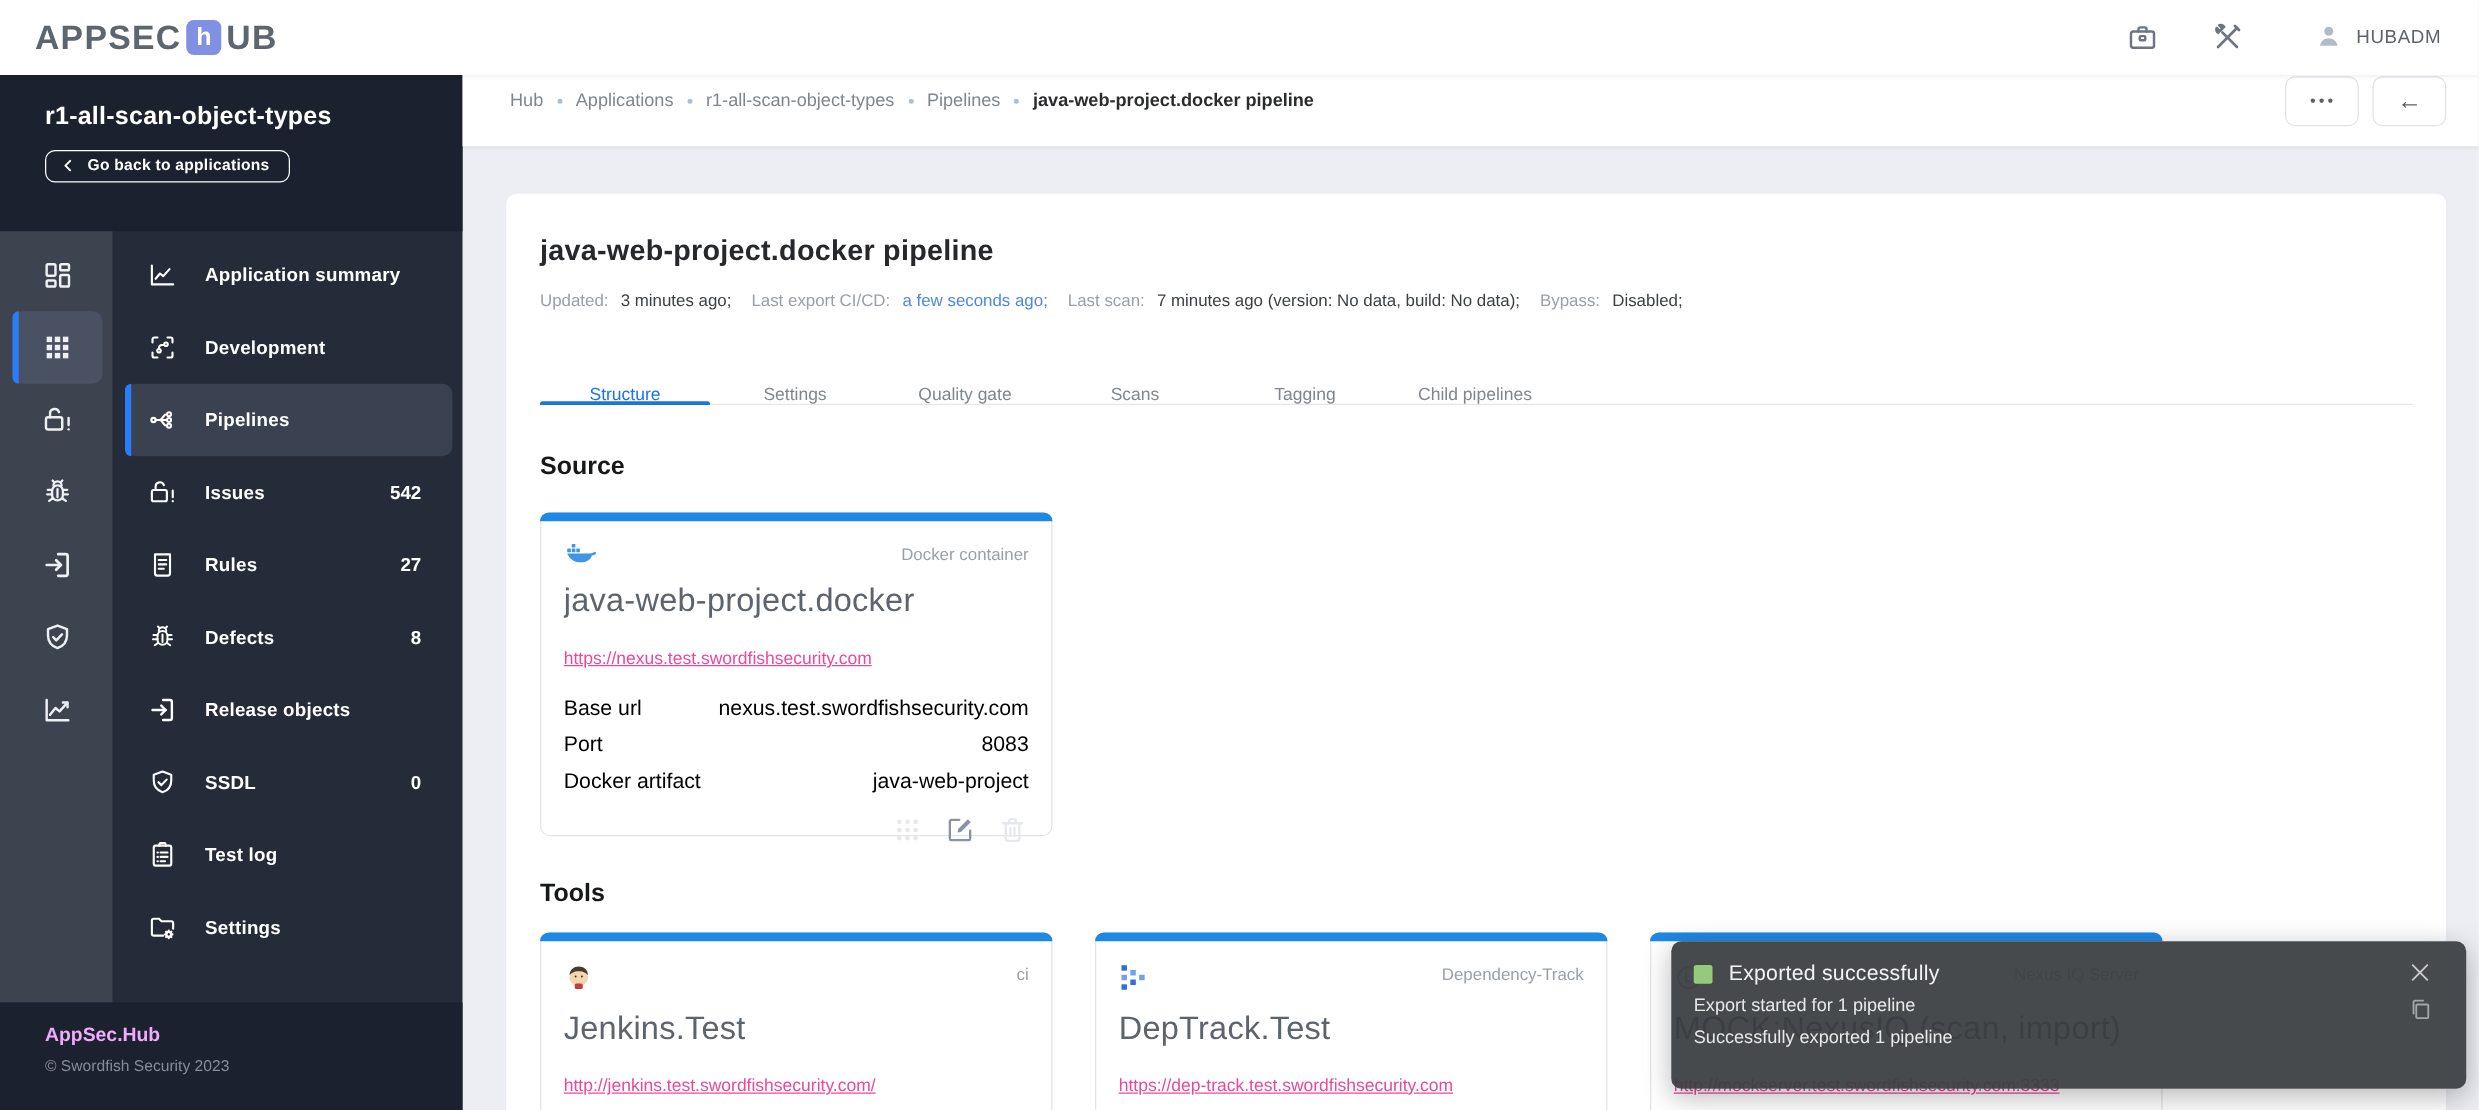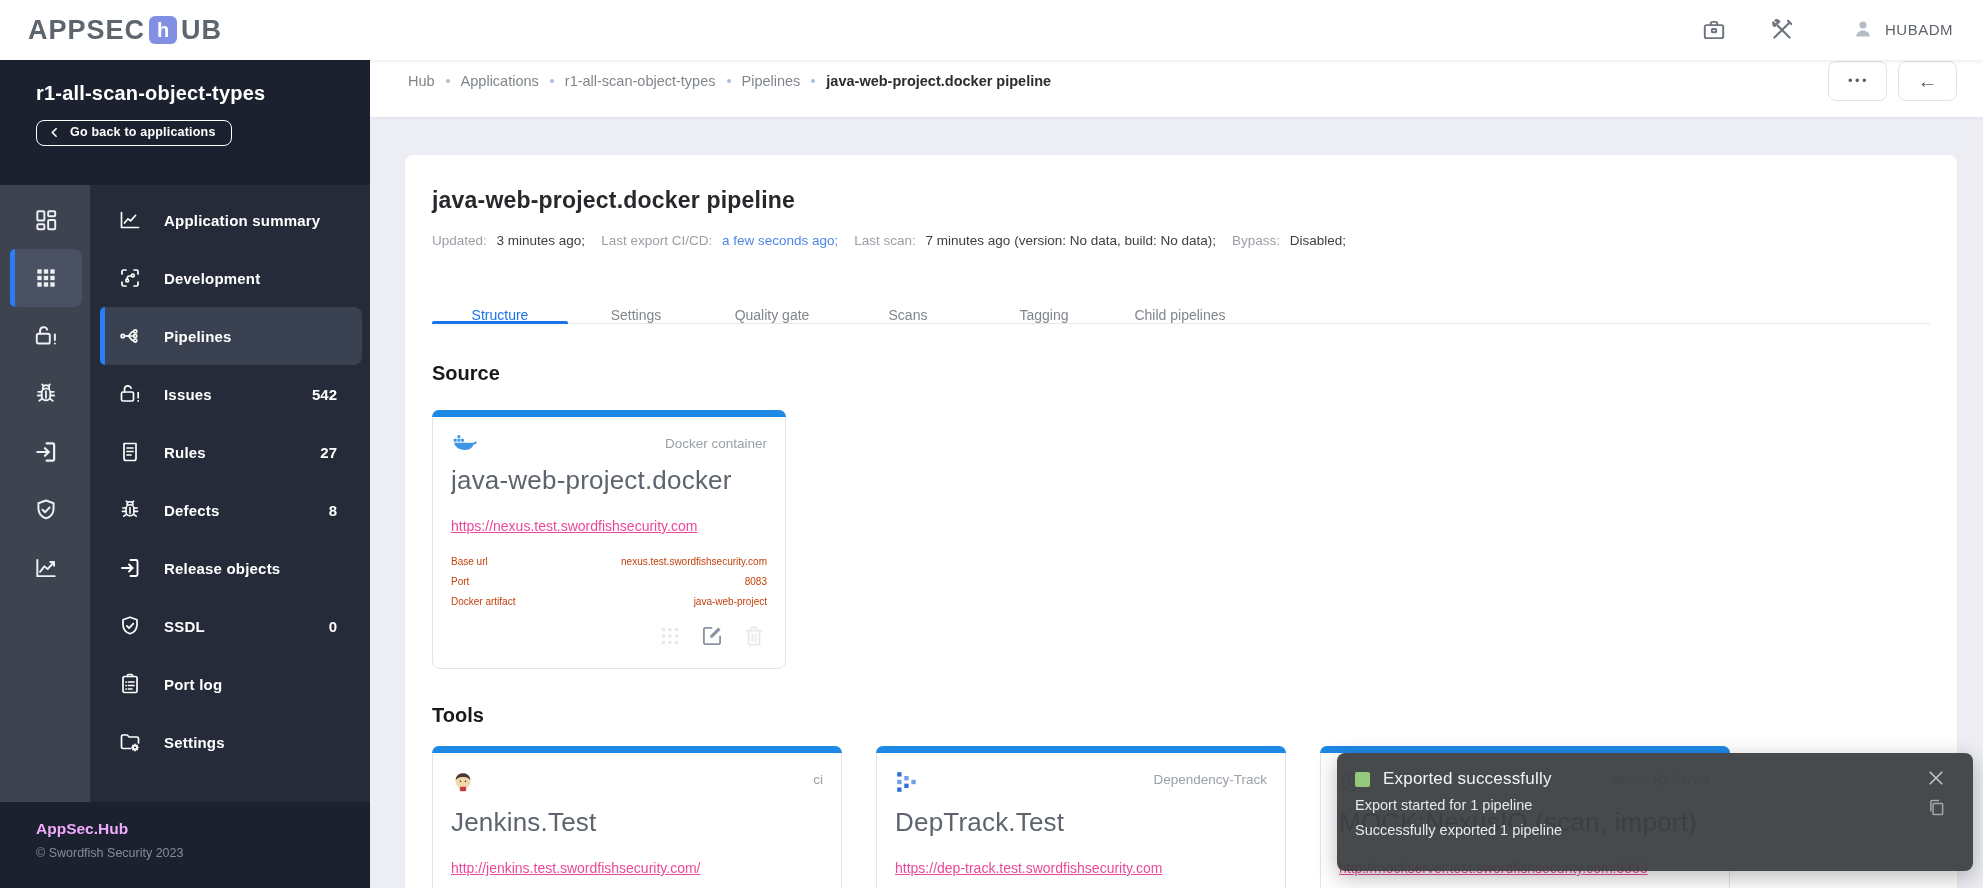--- a/index.html
+++ b/index.html
@@ -86,30 +86,30 @@
   .meta-link{color:#4e86e6;}
 
   .tabs{margin-top:40px;display:flex;border-bottom:1px solid #e5e7ea;}
   .tab{width:136px;text-align:center;padding:18px 0 0;font-size:14px;color:#80868b;position:relative;}
   .tab.active{color:#1a73e8;}
   .tab.active::after{content:"";position:absolute;left:0;right:0;bottom:-1px;height:3px;background:#1a73e8;border-radius:2px 2px 0 0;}
 
   .section-heading{margin-top:36px;font-size:20px;font-weight:700;color:#17181a;line-height:26px;}
   .section-heading.tools{margin-top:33px;}
 
-  .card{width:354px;background:#fff;border:1px solid #e2e4e9;border-radius:8px;box-sizing:border-box;position:relative;}
+  .card{width:410px;background:#fff;border:1px solid #e2e4e9;border-radius:8px;box-sizing:border-box;position:relative;}
   .card-topbar{height:7px;background:#1e88e5;border-radius:7px 7px 0 0;margin:-1px -1px 0;}
   .card-body{padding:15px 18px 12px;}
   .card-head{display:flex;justify-content:space-between;align-items:flex-start;}
   .card-type{color:#9aa0a6;font-size:13.5px;padding-top:4px;}
   .card-title{margin-top:13px;font-size:26px;color:#5d646d;font-weight:400;letter-spacing:.2px;white-space:nowrap;overflow:hidden;}
   .card-link{margin-top:22px;font-size:14px;color:#ec4899;text-decoration:underline;display:inline-block;white-space:nowrap;}
   .source-card{margin-top:24px;height:259px;}
   .kv-rows{margin-top:16px;}
-  .kv-row{display:flex;justify-content:space-between;font-size:10px;color:#c2410c;padding:4.5px 0;}
+  .kv-row{display:flex;justify-content:space-between;font-size:17px;color:#000000;padding:4.5px 0;}
   .card-actions{margin-top:12px;display:flex;justify-content:flex-end;align-items:center;gap:16px;}
   .act-icon{width:26px;height:26px;}
   .act-dim{color:#e6e8ee;}
   .act-mid{color:#8b92a6;}
 
   .tools-row{margin-top:18px;display:flex;gap:34px;}
   .tool-card{height:200px;flex:0 0 410px;}
   .tool-icon{width:24px;height:24px;margin-top:2px;}
 
   
@@ -324,21 +324,21 @@
           <span class="mi-count">0</span>
         </div>
         <div class="menu-item clickable">
           <span class="mi-icon">
             <svg viewBox="0 0 24 24" fill="none" stroke="currentColor" stroke-width="1.7" stroke-linecap="round" stroke-linejoin="round">
               <rect x="5" y="4.5" width="14" height="16" rx="1.5"></rect>
               <path d="M9.5 4.5V3.5a1 1 0 0 1 1-1h3a1 1 0 0 1 1 1v1"></path>
               <path d="M10.5 10H16M10.5 13.5H16M10.5 17H14M8 10h.3M8 13.5h.3M8 17h.3"></path>
             </svg>
           </span>
-          <span class="mi-label">Port log</span>
+          <span class="mi-label">Test log</span>
           <span class="mi-count"></span>
         </div>
         <div class="menu-item clickable">
           <span class="mi-icon">
             <svg viewBox="0 0 24 24" fill="none" stroke="currentColor" stroke-width="1.7" stroke-linecap="round" stroke-linejoin="round">
               <path d="M20.5 13V8.5A1.5 1.5 0 0 0 19 7h-7.8l-2-2H5A1.5 1.5 0 0 0 3.5 6.5V17A1.5 1.5 0 0 0 5 18.5h7.5"></path>
               <circle cx="17" cy="17.5" r="2" fill="#252b39"></circle>
               <path d="M17 14.4v1.1M17 19.5v1.1M14 17.5h1.1M18.9 17.5H20M14.9 15.4l.8.8M18.3 18.8l.8.8M19.1 15.4l-.8.8M15.7 18.8l-.8.8"></path>
             </svg>
           </span>

